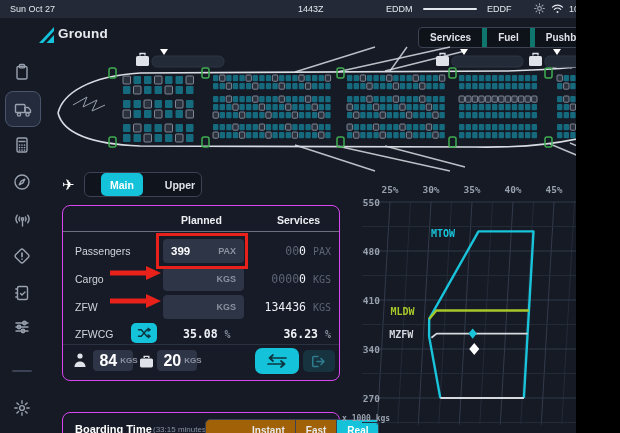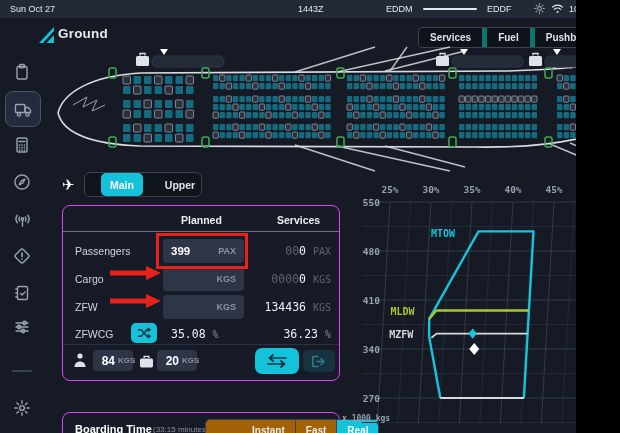--- a/index.html
+++ b/index.html
@@ -46,30 +46,30 @@
 
   .prow-label{position:absolute;left:12px;font-size:10.5px;color:#d0d4db;}
   .pinput{position:absolute;left:100px;width:81px;height:22px;background:#2e3547;border-radius:4px;
           display:flex;align-items:center;justify-content:space-between;padding:12px 8px;box-sizing:border-box;}
   .pinput .val{font-size:11.5px;font-weight:bold;color:#fff;}
   .pinput .unit{font-size:9px;font-weight:bold;color:#8b92a0;}
   .pcurrent{position:absolute;right:8px;font-size:11.5px;font-weight:normal;text-align:right;}
   .pcurrent .dim{color:#5d6474;}
   .pcurrent .bright{color:#eef1f5;}
   .pcurrent .unit{color:#5d6474;font-size:10px;}
-  .pct-val{position:absolute;font-size:11.5px;font-weight:normal;color:#eef1f5;}
+  .pct-val{position:absolute;font-size:11.5px;font-weight:bold;color:#eef1f5;margin-left:12px;}
   .pct-val .unit{color:#8b92a0;font-size:10px;}
 
   .shuffle-btn{position:absolute;left:68px;width:26px;height:20px;background:#14c3da;border-radius:5px;
                display:flex;align-items:center;justify-content:center;cursor:pointer;}
   .row-divider{position:absolute;left:0;width:276px;height:1px;background:#2a3140;}
 
   .minibox{position:absolute;top:144px;width:40px;height:21px;background:#2e3547;border-radius:4px;
            display:flex;align-items:center;justify-content:center;gap:3px;}
-  .minibox .v{font-size:12px;font-weight:bold;color:#fff;margin-left:11px;}
+  .minibox .v{font-size:16px;font-weight:bold;color:#fff;margin-left:11px;}
   .minibox .u{font-size:8px;font-weight:bold;color:#8b92a0;}
   .swap-btn{position:absolute;left:192px;top:142px;width:44px;height:26px;background:#14c3da;border-radius:7px;
             display:flex;align-items:center;justify-content:center;cursor:pointer;}
   .exit-btn{position:absolute;left:240px;top:144px;width:32px;height:22px;background:#16333f;border-radius:5px;
             display:flex;align-items:center;justify-content:center;cursor:pointer;}
 
   .board-label{position:absolute;left:12px;top:10px;font-size:11px;font-weight:bold;color:#fff;}
   .board-sub{position:absolute;left:90px;top:12px;font-size:8px;color:#8b92a0;}
   .board-seg{position:absolute;left:142px;top:6px;height:21px;display:flex;border:1px solid #3a4254;border-radius:5px;background:#a16207;padding-left:36px;}
   .board-seg .bseg{padding:0 10px;display:flex;align-items:center;font-size:10px;font-weight:bold;color:#e8eaee;

